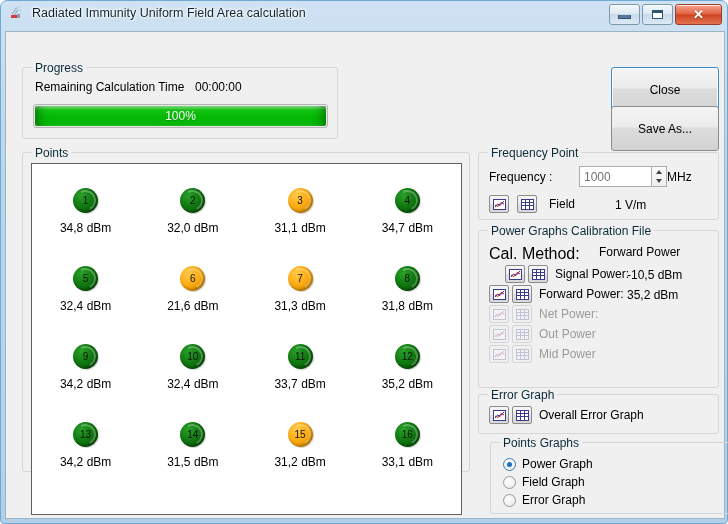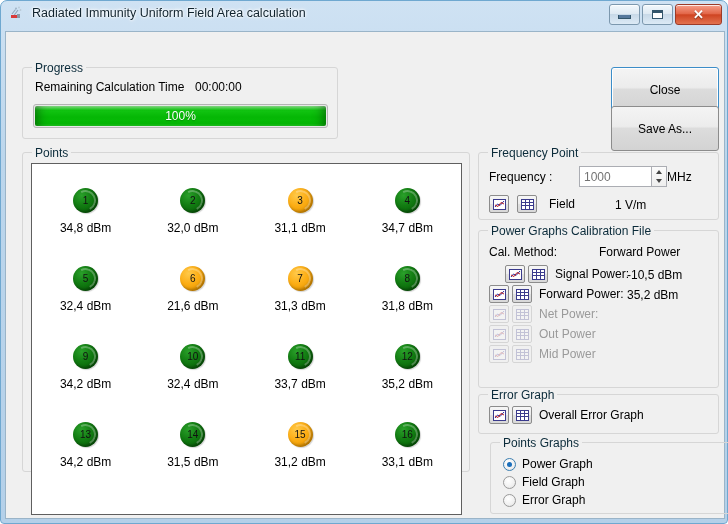--- a/index.html
+++ b/index.html
@@ -325,21 +325,21 @@
     position: absolute;
     display: flex;
     align-items: center;
     gap: 3px;
     font-size: 12px;
     white-space: nowrap;
   }
   .row .row-label { margin-left: 4px; }
   .row.disabled .row-label { color: #9a9a9a; }
 
-  .cal-method-label { position: absolute; left: 10px; top: 14px; font-size: 12px; }
+  .cal-method-label { position: absolute; left: 10px; top: 14px; font-size: 16px; }
   .cal-method-value { position: absolute; left: 120px; top: 14px; font-size: 12px; }
   .rowval { position: absolute; font-size: 12px; }
 
   
   .radio-row {
     position: absolute;
     display: flex;
     align-items: center;
     gap: 6px;
     font-size: 12px;

